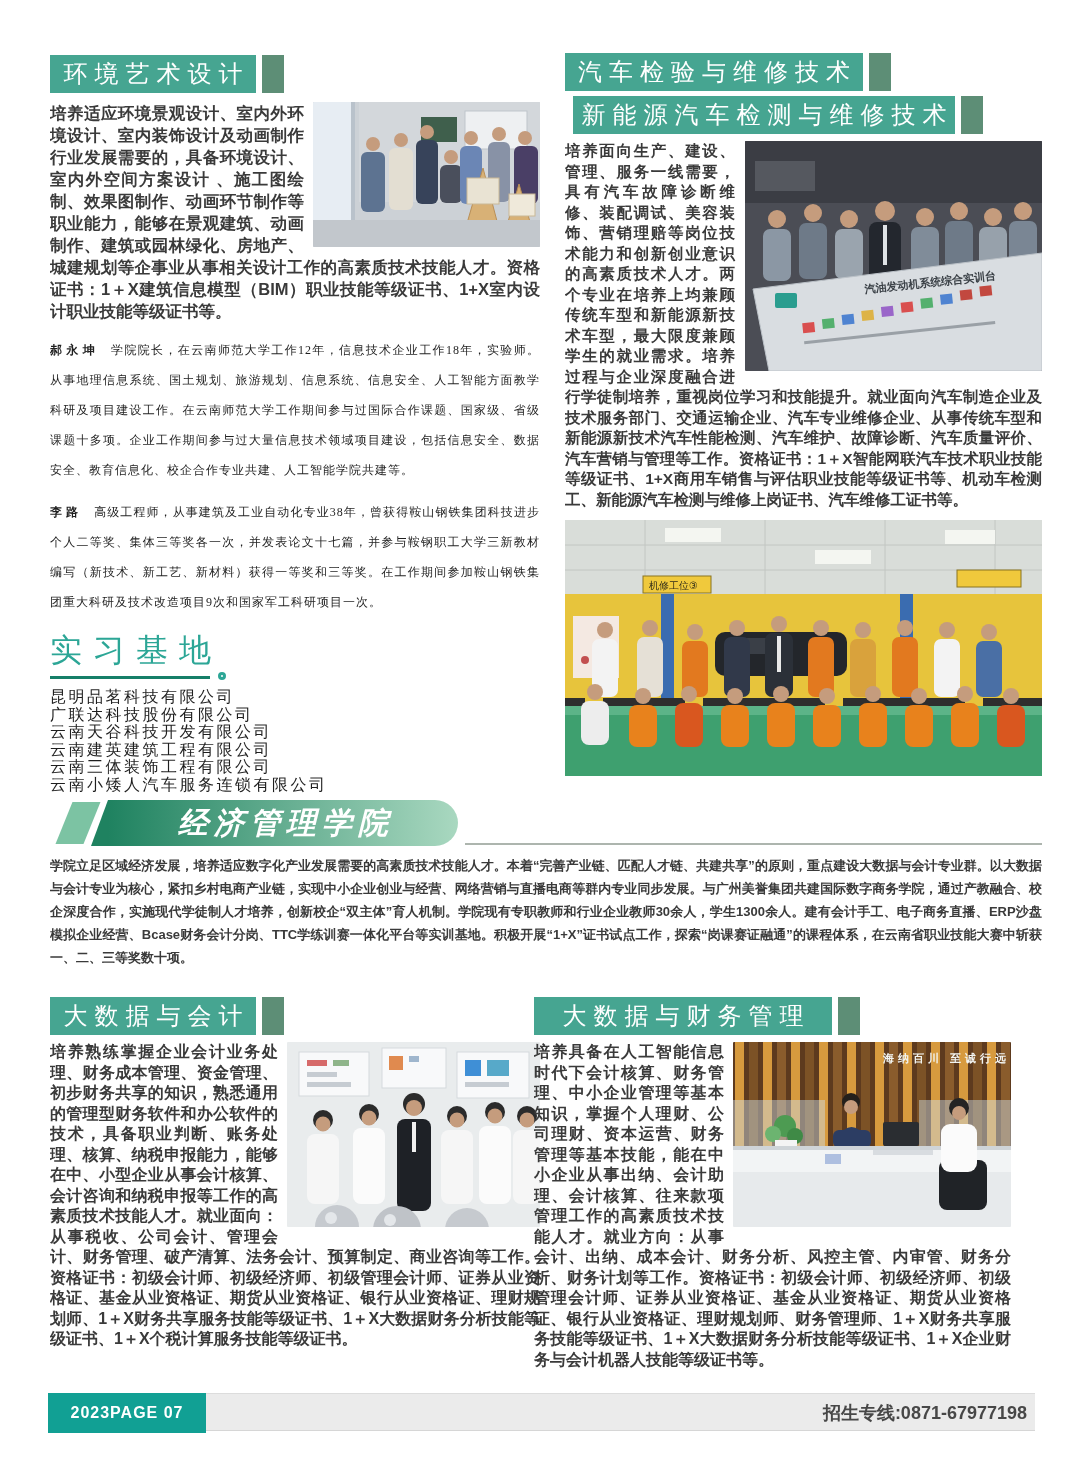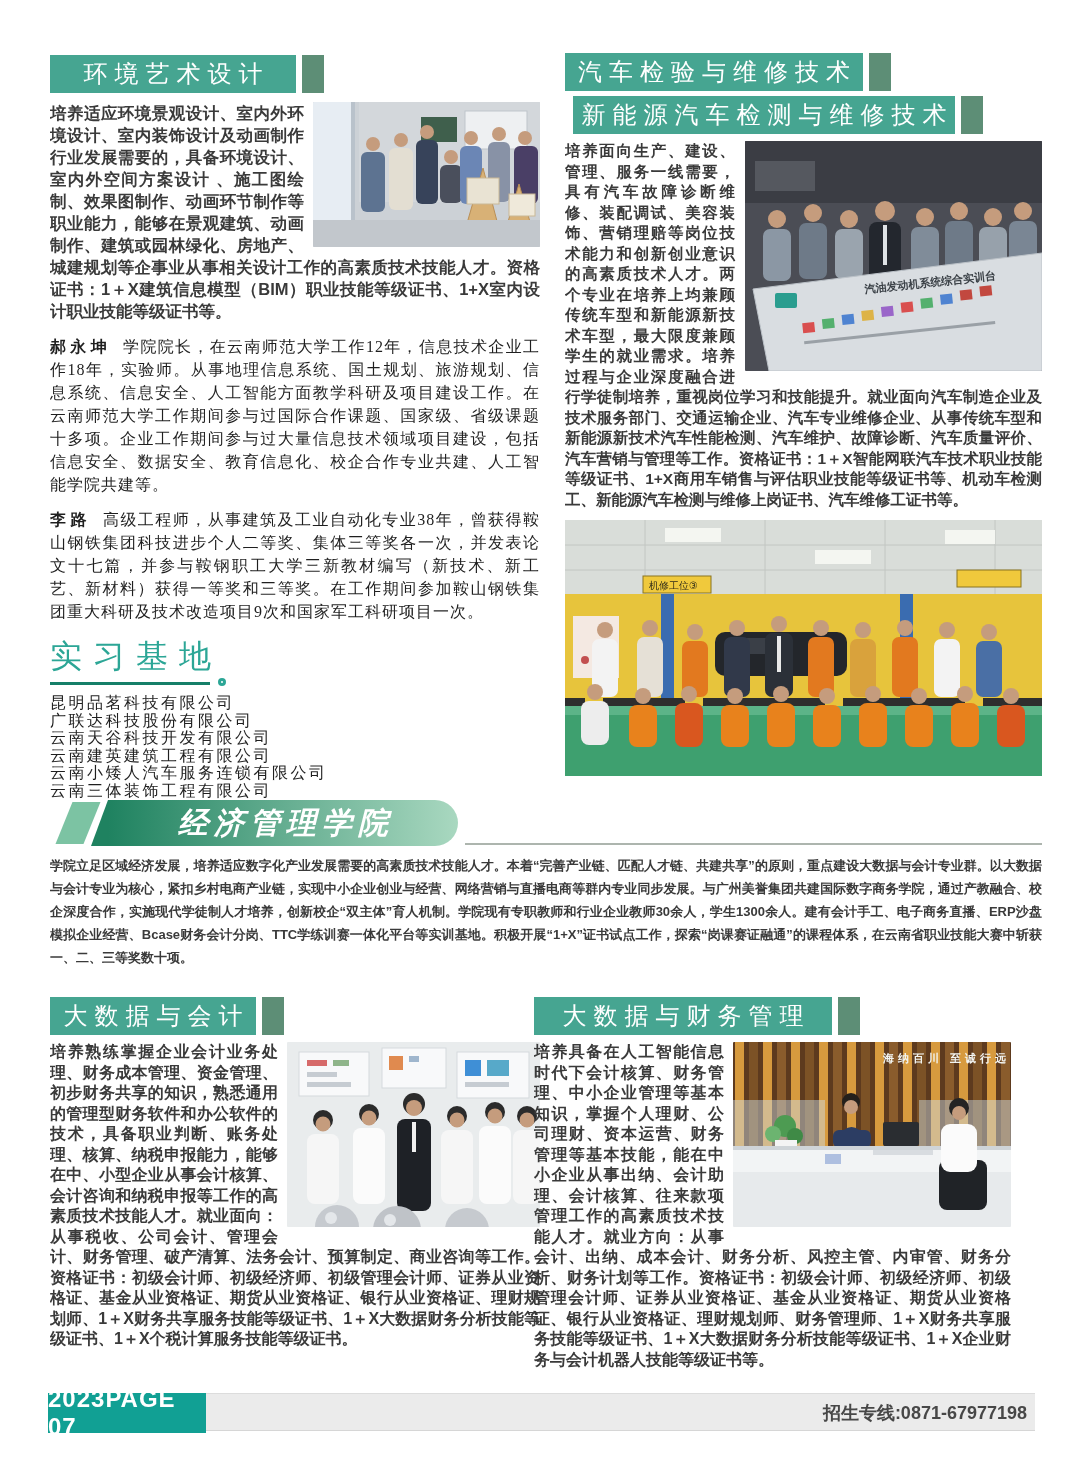--- a/index.html
+++ b/index.html
@@ -22,21 +22,21 @@
   .bodytext{font-weight:bold;text-align:justify;color:var(--body_text);}
   .ph{float:right;overflow:hidden;border-radius:1px;}
   .ph svg{display:block;}
 
   
   .col-left{position:absolute;left:50px;top:55px;width:490px;height:745px;overflow:hidden;}
   .env-body{margin-top:9px;font-size:16.5px;line-height:22px;max-height:238px;overflow:hidden;}
   .env-body .ph{margin:0 0 6px 9px;}
 
   .teachers{margin-top:13px;font-family:"Liberation Serif","DejaVu Serif",serif;
-            font-size:16px;line-height:23px;letter-spacing:1px;color:var(--kai_text);text-align:justify;}
+            font-size:12px;line-height:30px;letter-spacing:1px;color:var(--kai_text);text-align:justify;}
   .teachers p{margin-bottom:12px;}
   .teachers strong{letter-spacing:4px;margin-right:12px;}
 
   .intern-title{margin-top:6px;font-family:"Liberation Serif","DejaVu Serif",serif;
             font-size:32px;letter-spacing:11px;color:var(--accent_teal);}
   .intern-line{position:relative;width:160px;height:3px;background:var(--underline_green);margin-top:3px;}
   .intern-line .ring{position:absolute;right:-16px;top:-4px;width:8px;height:8px;border:3px solid var(--accent_teal);
             border-radius:50%;background:#fff;}
   .companies{margin-top:9px;font-family:"Liberation Serif","DejaVu Serif",serif;
             font-size:16px;line-height:17.5px;letter-spacing:2.5px;color:var(--kai_text);}
@@ -69,34 +69,34 @@
   .col-br{position:absolute;left:534px;top:997px;width:477px;height:394px;overflow:hidden;}
   .bacc-body,.bfin-body{margin-top:7px;font-size:16px;line-height:20.5px;font-weight:bold;text-align:justify;
               max-height:349px;overflow:hidden;}
   .bacc-body .ph{margin:0 0 5px 9px;}
   .bfin-body .ph{margin:0 0 19px 9px;}
 
   
   .footer{position:absolute;left:48px;top:1393px;width:987px;height:38px;background:var(--footer_bar);
           border-top:1px solid #dcdcdc;border-bottom:1px solid #d6d6d6;}
   .footer-badge{position:absolute;left:0;top:-1px;width:158px;height:40px;background:var(--footer_teal);
-          color:#fff;font-size:24px;font-weight:bold;letter-spacing:1px;display:flex;align-items:center;justify-content:center;}
+          color:#fff;font-size:16px;font-weight:bold;letter-spacing:1px;display:flex;align-items:center;justify-content:center;}
   .footer-site{position:absolute;left:570px;top:0;line-height:38px;font-size:16.5px;font-weight:bold;color:var(--footer_text);}
   .footer-phone{position:absolute;right:8px;top:0;line-height:38px;font-size:18px;font-weight:bold;color:var(--footer_text);}
 
   svg text{font-family:"Liberation Sans","DejaVu Sans",sans-serif;}
 </style>
 </head>
 <body>
 
 <div class="page">
 
   <div class="col-left">
     <div class="hdr-row">
-      <div class="hdr-box" style="width:246px">环境艺术设计</div>
+      <div class="hdr-box" style="width:206px">环境艺术设计</div>
       <div class="hdr-sq"></div>
     </div>
     <div class="env-body bodytext">
       <span class="ph" style="width:227px;height:145px">
         <svg width="227" height="145" viewBox="0 0 227 145">
           <rect width="227" height="145" fill="#ccd1d6"></rect>
           <rect x="0" y="0" width="42" height="145" fill="#e7edf3"></rect>
           <rect x="38" y="0" width="4" height="145" fill="#b9c2cb"></rect>
           <rect x="46" y="0" width="181" height="100" fill="#d3d7db"></rect>
           <rect x="108" y="15" width="36" height="25" fill="#3f5f4c"></rect>
@@ -133,22 +133,22 @@
     <div>
       <div class="intern-title">实习基地</div>
       <div class="intern-line">
           <span class="ring"></span>
         </div>
       <div class="companies">
         <div>昆明品茗科技有限公司</div>
         <div>广联达科技股份有限公司</div>
         <div>云南天谷科技开发有限公司</div>
         <div>云南建英建筑工程有限公司</div>
+        <div>云南三体装饰工程有限公司</div>
         <div>云南小矮人汽车服务连锁有限公司</div>
-        <div>云南三体装饰工程有限公司</div>
       </div>
     </div>
   </div>
 
   <div class="col-right">
     <div class="hdr-row">
       <div class="hdr-box" style="width:298px">汽车检验与维修技术</div>
       <div class="hdr-sq"></div>
     </div>
     <div class="hdr-gap"></div>

